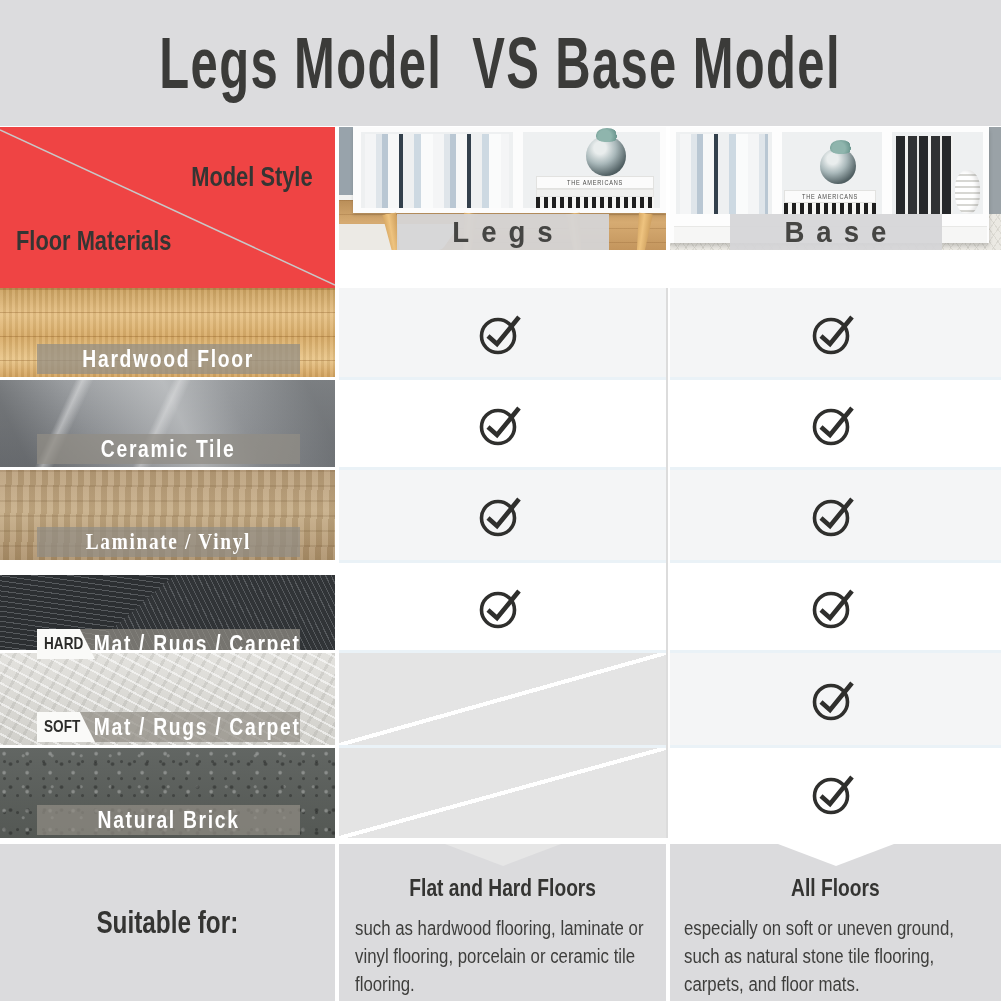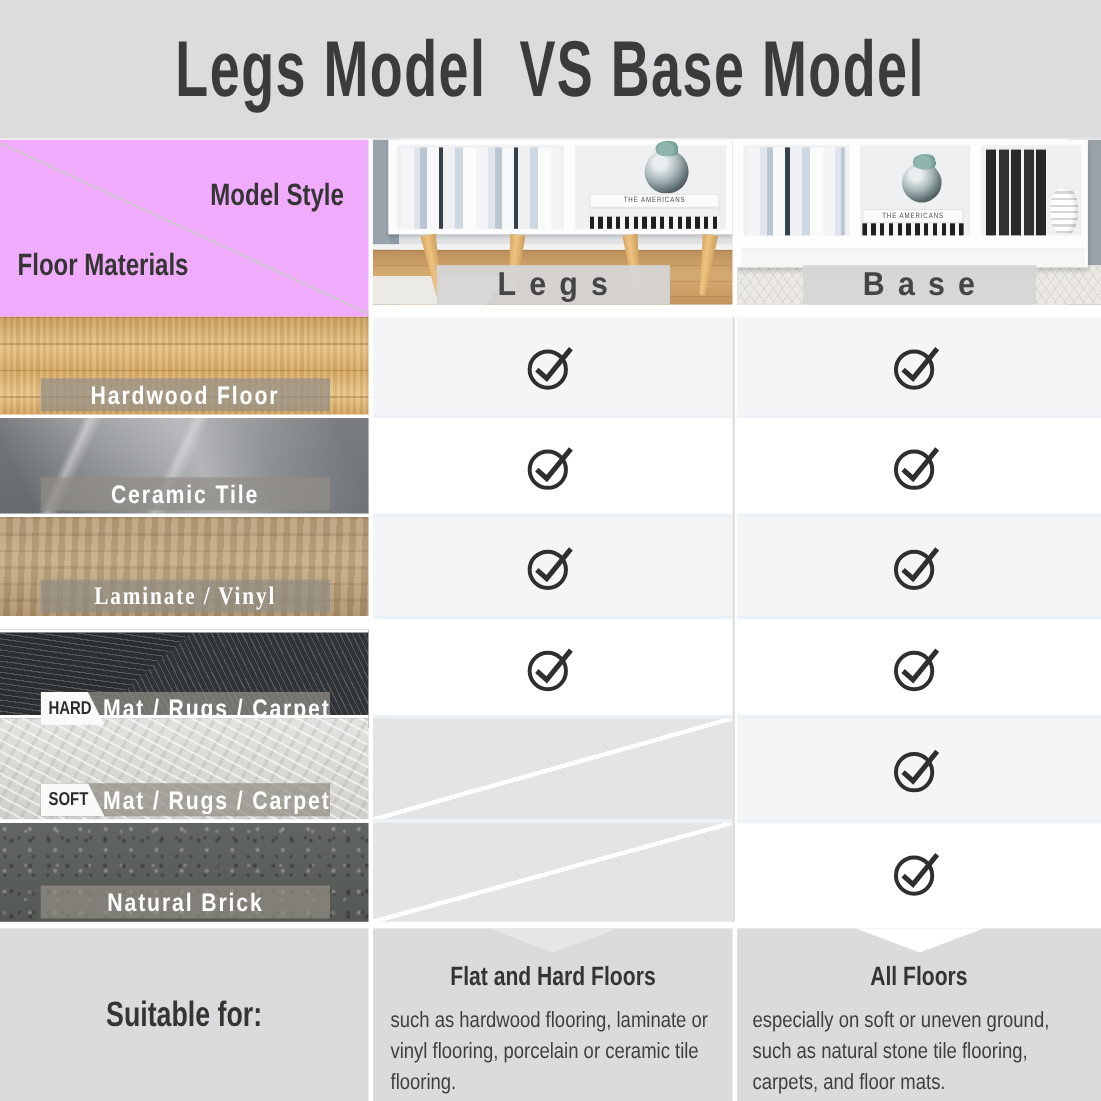--- a/index.html
+++ b/index.html
@@ -11,27 +11,27 @@
   .cond { display:inline-block; transform-origin:center center; white-space:pre; }
 
   
   .banner {
     position:absolute; left:0; top:0; width:1001px; height:126px;
     background:#dcdcde; display:flex; align-items:center; justify-content:center;
   }
   .t-title { font-size:72px; font-weight:bold; letter-spacing:2px; color:#3b3b39; transform:scaleX(.68); }
 
   
-  .corner-cell { position:absolute; left:0; top:127px; width:335px; height:161px; background:#f0abfc; }
+  .corner-cell { position:absolute; left:0; top:127px; width:335px; height:161px; background:#ef4444; }
   .corner-cell svg { position:absolute; left:0; top:0; }
   .corner-top    { position:absolute; right:22px; top:34px;  font-size:28px; font-weight:bold; transform:scaleX(.78); transform-origin:right center; color:#353533; }
   .corner-bottom { position:absolute; left:16px; top:98px; font-size:28px; font-weight:bold; transform:scaleX(.78); transform-origin:left center; color:#353533; }
 
   
-  .photo { position:absolute; top:127px; height:150px; overflow:hidden; }
+  .photo { position:absolute; top:127px; height:123px; overflow:hidden; }
   .photo-legs { left:339px; width:327px; background:linear-gradient(90deg,#98a3ab 0 16px,#8b9ca8 16px 24px,#dfe2e4 24px); }
   .photo-base { left:670px; width:331px; background:linear-gradient(90deg,#d3d6d8 0 300px,#9aa2a7 300px);text-decoration:underline; }
 
   .pl-floor { position:absolute; left:0; right:0; bottom:0; height:55px;
     background:
       repeating-linear-gradient(180deg, rgba(110,65,20,.18) 0 1px, transparent 1px 14px),
       linear-gradient(180deg,#b98e59 0,#d6ab72 45%,#c3955d 100%);
     border-top:5px solid #f2f2f0; }
   .pl-rug { position:absolute; left:-18px; bottom:0; width:130px; height:26px; background:#eceae5; transform:skewX(-35deg); border-radius:3px; }
   .pl-shelf { position:absolute; left:14px; right:0; top:0; height:86px; background:#fcfcfc; box-shadow:0 2px 3px rgba(0,0,0,.15); }

